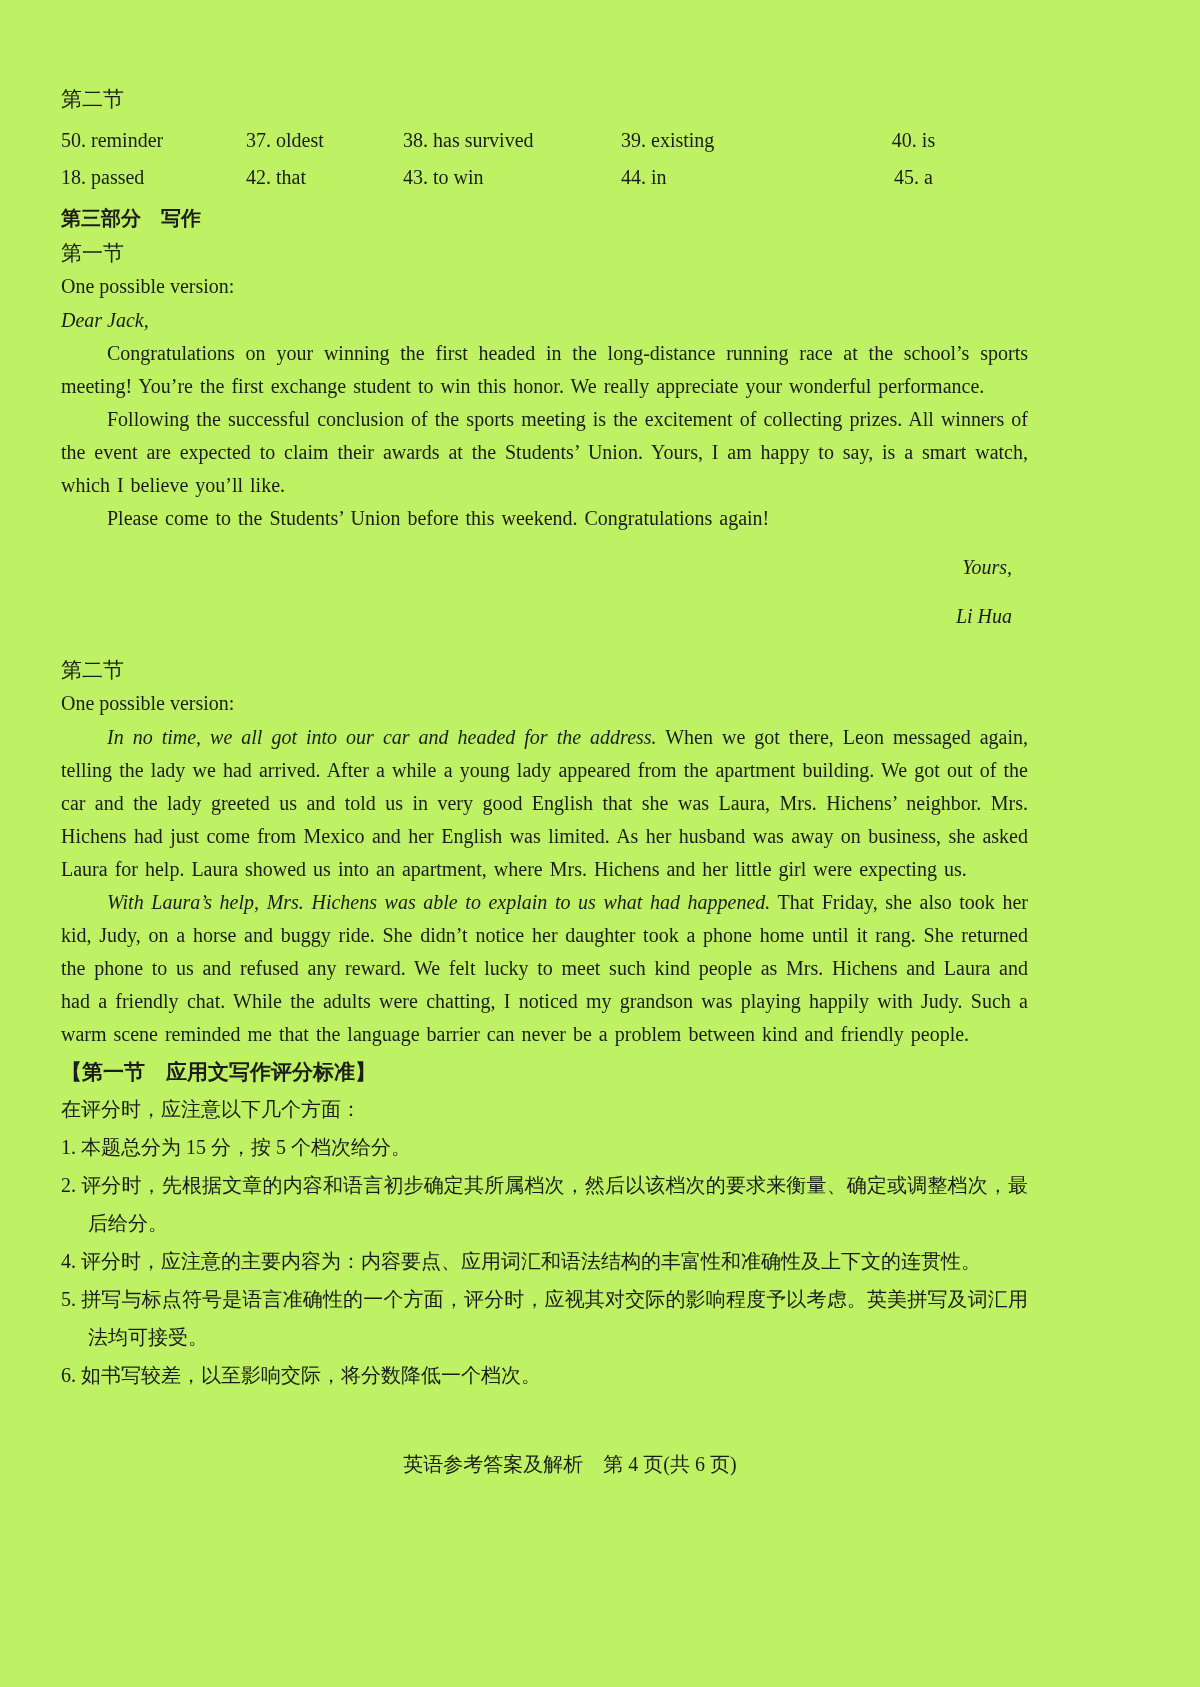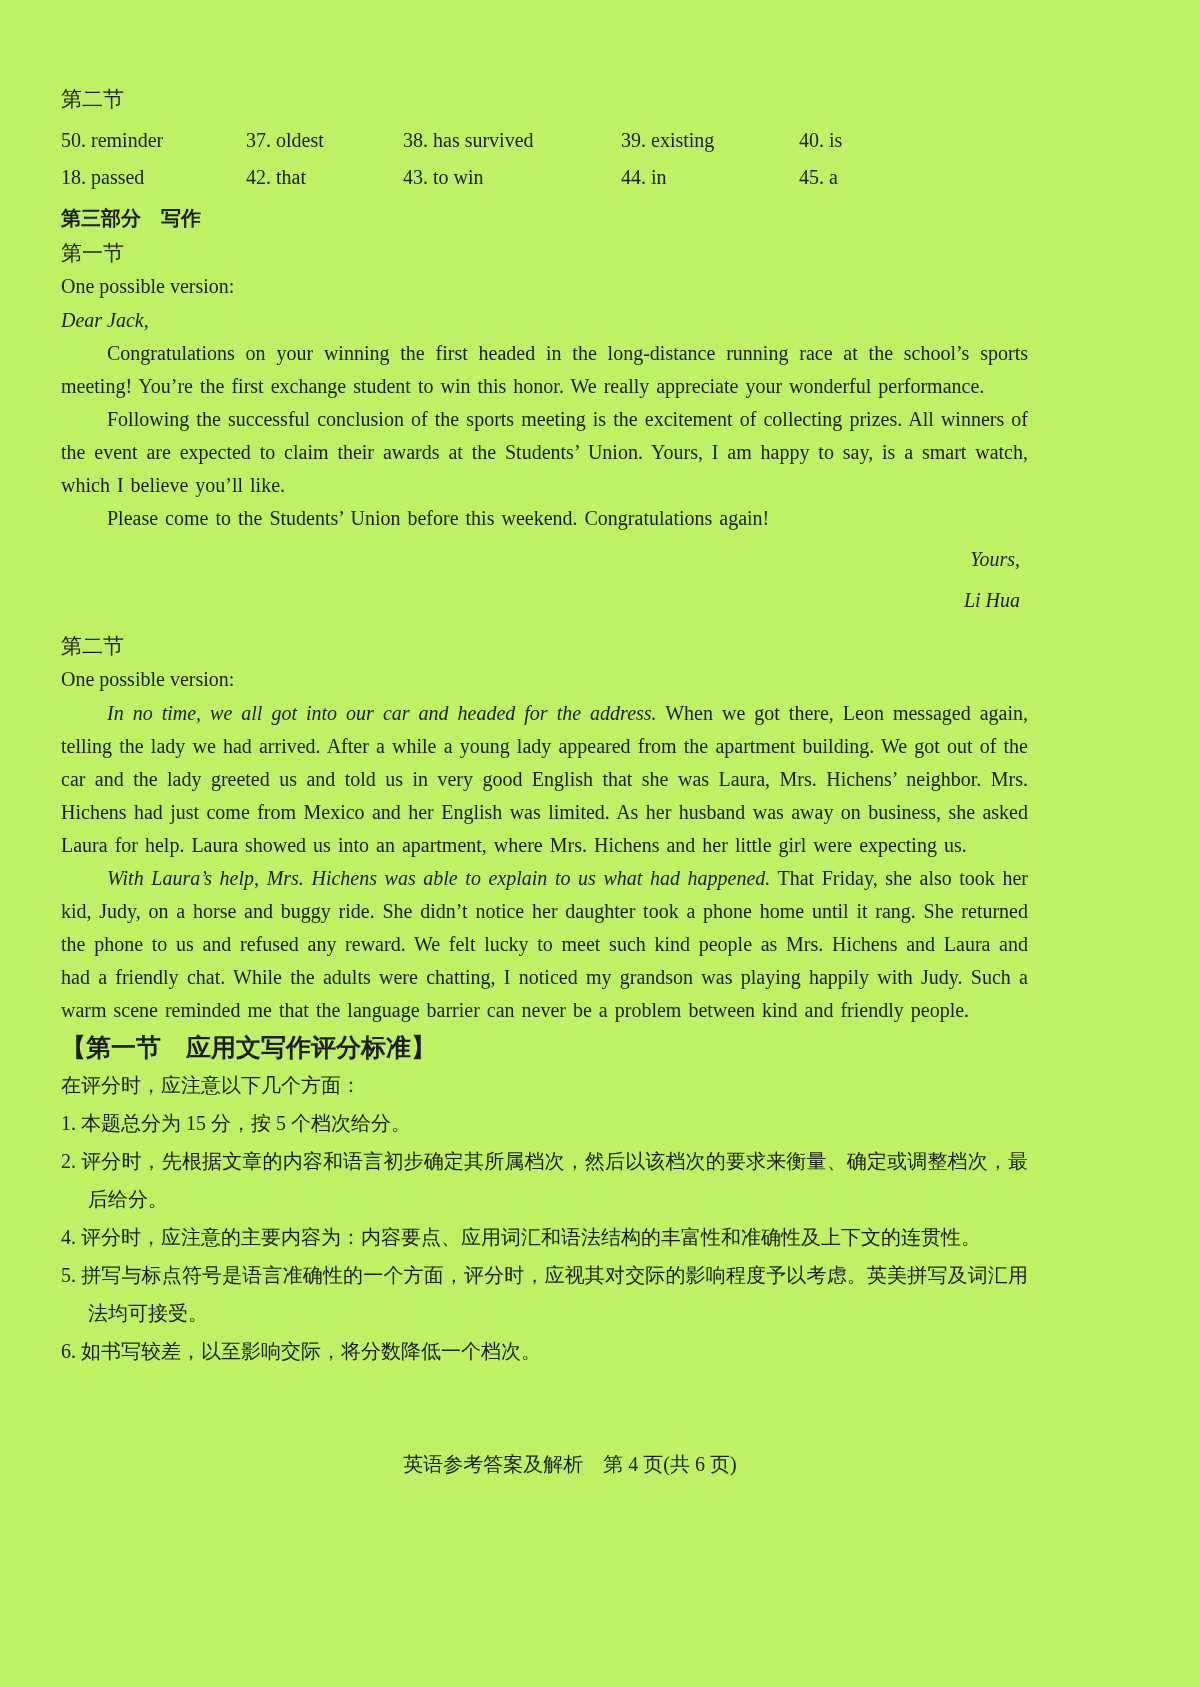--- a/index.html
+++ b/index.html
@@ -24,36 +24,36 @@
     margin: 0 0 8px 0;
     font-weight: normal;
   }
   .h-part {
     font-size: 20px;
     line-height: 32px;
     margin: 6px 0 4px 0;
     font-weight: bold;
   }
   .h-criteria {
-    font-size: 25px;
+    font-size: 21px;
     line-height: 34px;
     margin: 4px 0 2px 0;
     font-weight: bold;
   }
   .answers-row {
     display: flex;
     line-height: 37px;
     white-space: nowrap;
   }
   .ans-cell { display: inline-block; }
   .ans-c1 { width: 185px; }
   .ans-c2 { width: 157px; }
   .ans-c3 { width: 218px; }
   .ans-c4 { width: 178px; }
-  .ans-c5 { flex: 1; }
+  .ans-c5 { flex: 1; text-align: center; }
   .label-line {
     line-height: 32px;
     margin: 2px 0;
   }
   .salutation {
     font-style: italic;
     line-height: 33px;
     margin: 0;
   }
   p.body-para {
@@ -62,21 +62,21 @@
     line-height: 33px;
     word-spacing: 2px;
   }
   p.indent { text-indent: 46px; }
   .sig-block {
     text-align: right;
     font-style: italic;
     line-height: 33px;
     margin-top: 4px;
   }
-  .sig-line { margin: 8px; }
+  .sig-line { margin: 16px; }
   .criteria-intro {
     line-height: 37px;
     margin: 0;
   }
   .criteria-item {
     margin: 0;
     padding-left: 27px;
     text-indent: -27px;
     text-align: justify;
     line-height: 38px;

